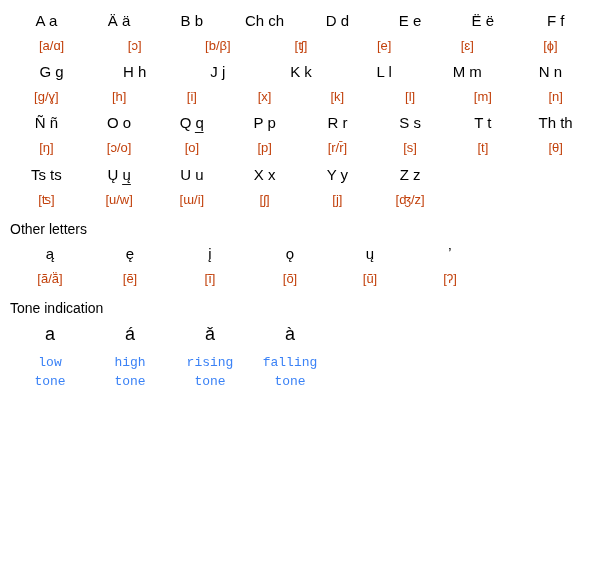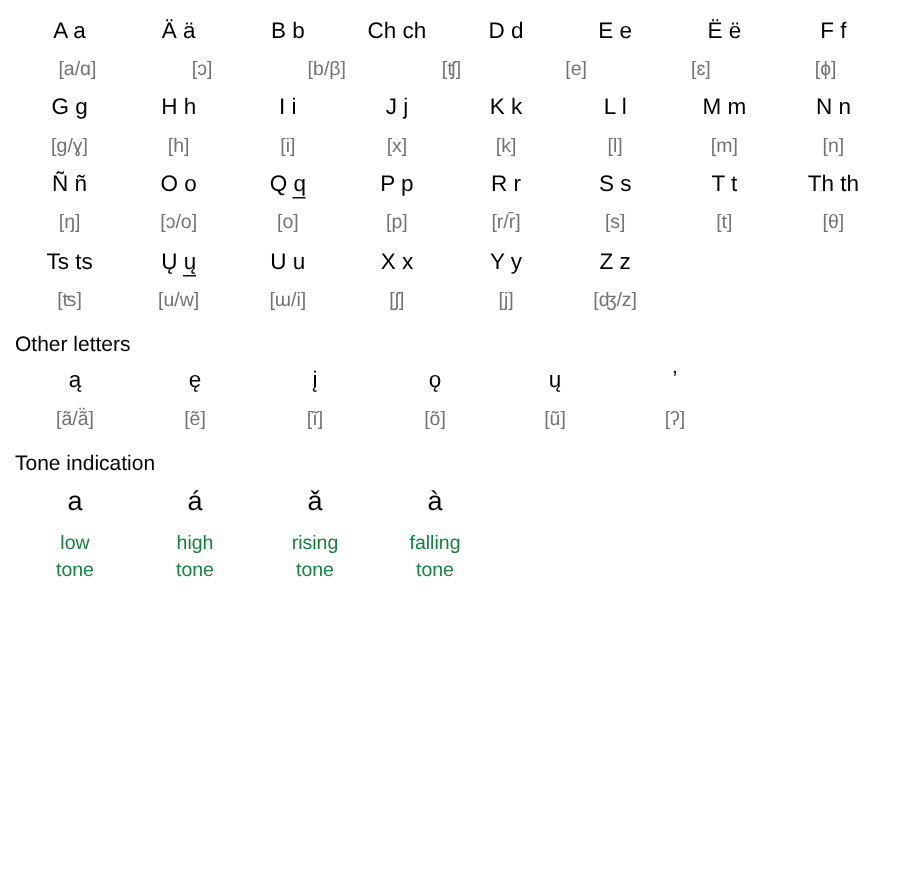--- a/index.html
+++ b/index.html
@@ -27,21 +27,21 @@
     }
     .cell-letter {
       font-size: 15px;
       font-weight: normal;
       color: #000;
       display: block;
       line-height: 1.4;
     }
     .cell-ipa {
       font-size: 13px;
-      color: #737373;
+      color: #c2410c;
       display: block;
       line-height: 1.4;
     }
     .section-title {
       font-weight: normal;
       font-size: 14px;
       margin-top: 10px;
       margin-bottom: 4px;
     }
     .other-letters-row {
@@ -59,23 +59,24 @@
       flex-direction: row;
       margin-bottom: 2px;
     }
     .tone-cell {
       width: 80px;
       text-align: center;
       padding: 2px 0;
     }
     .tone-label {
       font-size: 13px;
-      color: #15803d;
+      color: #3b82f6;
       text-align: center;
       line-height: 1.3;
+      font-family: Liberation Mono, monospace;
     }
   </style>
 </head>
 <body>
 
 <div class="alphabet-table">
 
   <div id="main-rows">
       <div class="row">
         <div class="cell">
@@ -125,23 +126,20 @@
         <div class="cell">
           <span class="cell-ipa">[ɸ]</span>
         </div>
       </div>
       <div class="row">
         <div class="cell">
           <span class="cell-letter">G g</span>
         </div>
         <div class="cell">
           <span class="cell-letter">H h</span>
-        </div>
-        <div class="cell">
-          <span class="cell-letter">I i</span>
         </div>
         <div class="cell">
           <span class="cell-letter">J j</span>
         </div>
         <div class="cell">
           <span class="cell-letter">K k</span>
         </div>
         <div class="cell">
           <span class="cell-letter">L l</span>
         </div>

